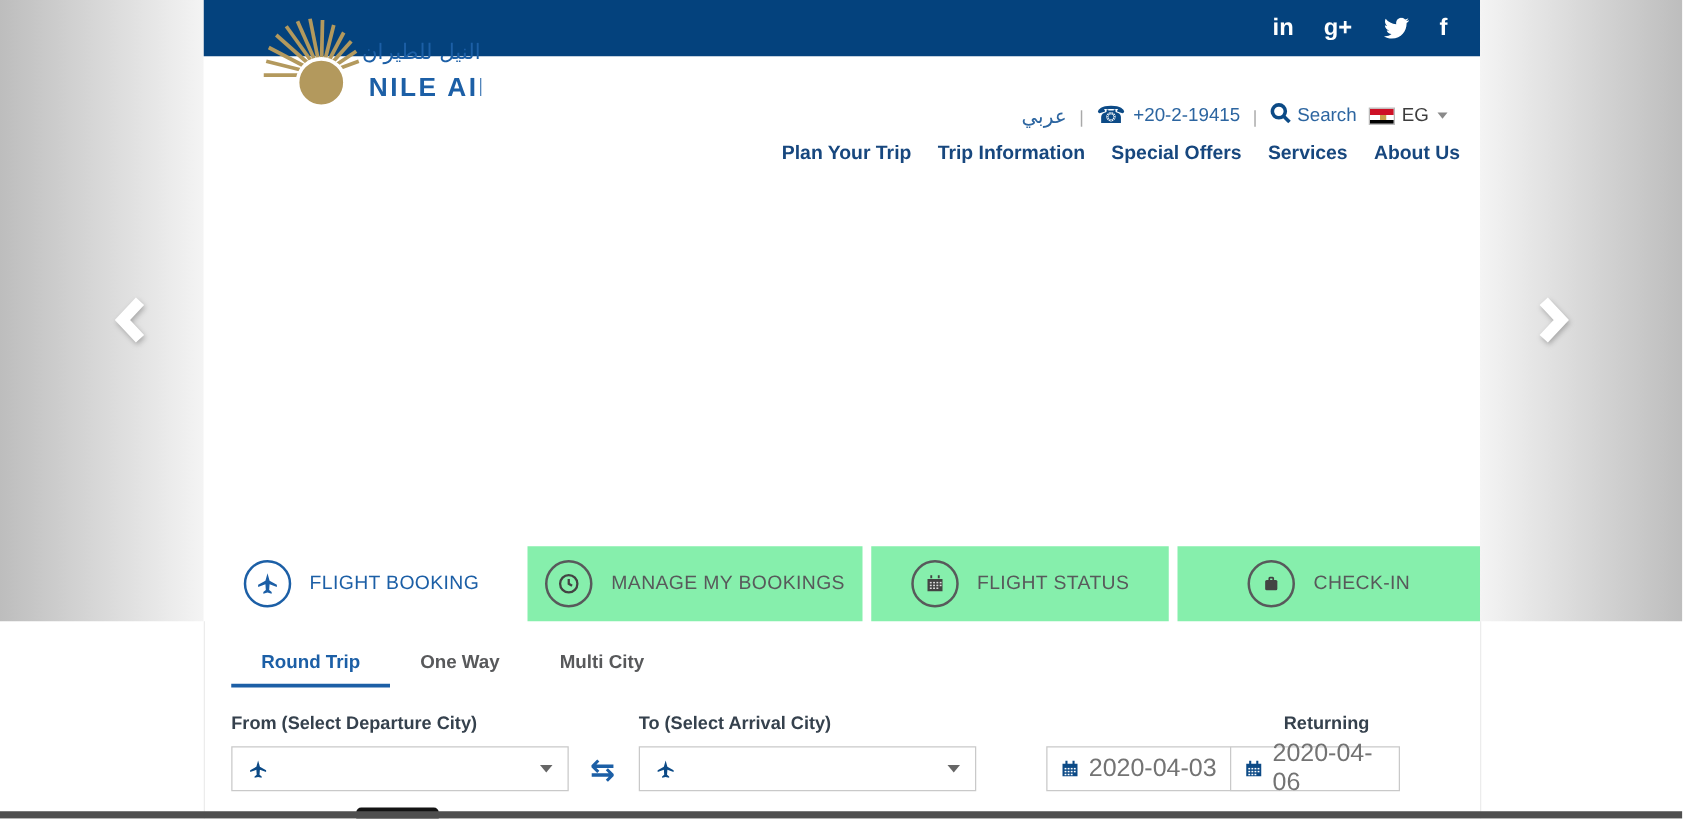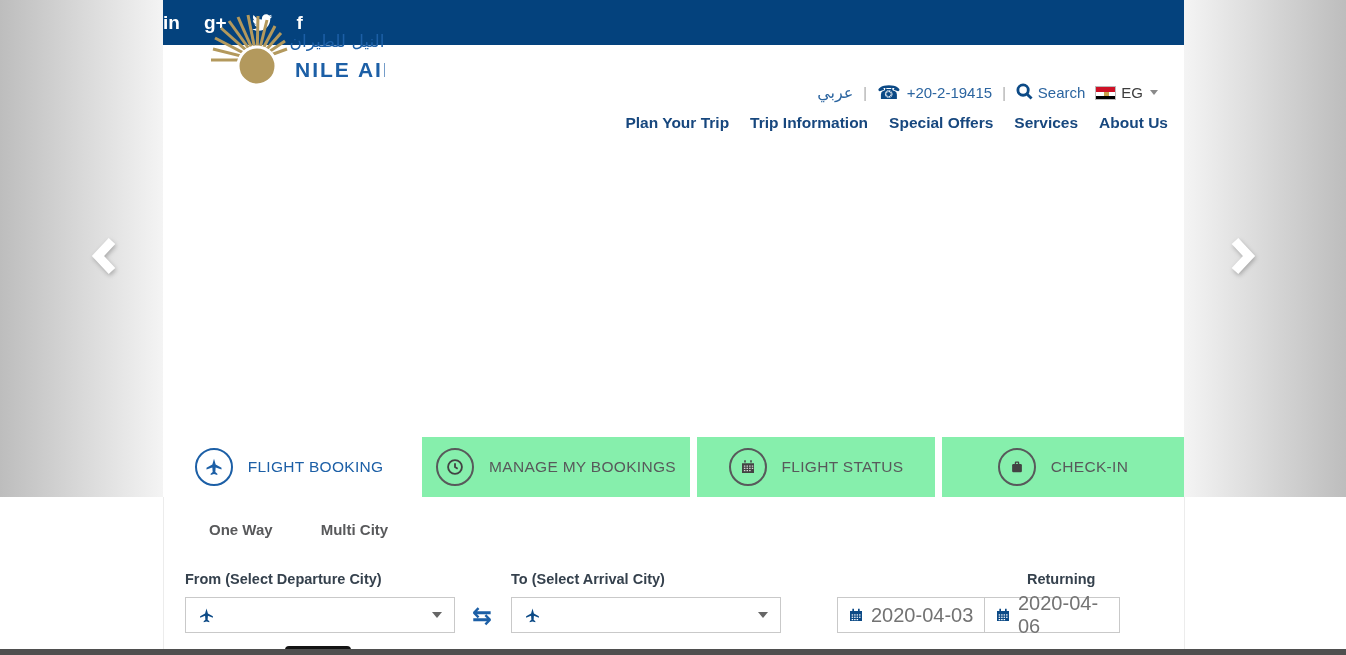--- a/index.html
+++ b/index.html
@@ -12,21 +12,21 @@
                 background:linear-gradient(to right,#bdbdbd,#f4f4f4); }
   .side-right { position:absolute; left:1184px; top:0; width:162px; height:497px;
                 background:linear-gradient(to left,#bdbdbd,#f4f4f4); }
 
   
   .content { position:absolute; left:163px; top:0; width:1021px; height:655px; }
   .white-block { position:absolute; left:0; top:45px; width:1021px; height:392px; background:#fff; }
 
   
   .topbar { position:absolute; left:0; top:0; width:1021px; height:45px; background:#04427d;
-            display:flex; align-items:center; justify-content:flex-start; gap:24px; padding-right:26px; }
+            display:flex; align-items:center; justify-content:flex-end; gap:24px; padding-right:26px; }
   .social { color:#fff; font-size:19px; font-weight:bold; line-height:1; cursor:pointer; }
   .social svg { display:block; }
 
   
   .logo { position:absolute; left:42px; top:14px; width:180px; height:88px; cursor:pointer; }
   .logo svg { display:block; }
 
   .utility { position:absolute; right:26px; top:81px; display:flex; align-items:center; gap:10px;
              font-size:15px; color:#2c65a0; }
   .utility .pipe { color:#a9a9a9; font-size:14px; }
@@ -239,20 +239,21 @@
           <svg width="18" height="18" viewBox="0 0 24 24" fill="currentColor">
               <path d="M9 8 V6.2 A1.6 1.6 0 0 1 10.6 4.6 h2.8 A1.6 1.6 0 0 1 15 6.2 V8 h-1.8 V6.4 h-2.4 V8 Z"></path>
               <rect x="5.5" y="8" width="13" height="11" rx="1.6"></rect>
             </svg>
         </span>
         <span class="tab-label">CHECK-IN</span>
       </div>
     </div>
 
     <div class="trip-types">
+      <span class="trip-type active">Round Trip</span>
       <span class="trip-type">One Way</span>
       <span class="trip-type">Multi City</span>
     </div>
 
     <div class="form-label lbl-from">From (Select Departure City)</div>
     <div class="form-label lbl-to">To (Select Arrival City)</div>
     <div class="form-label lbl-dep">Departing</div>
     <div class="form-label lbl-ret">Returning</div>
 
     <div class="select-box sel-from">

